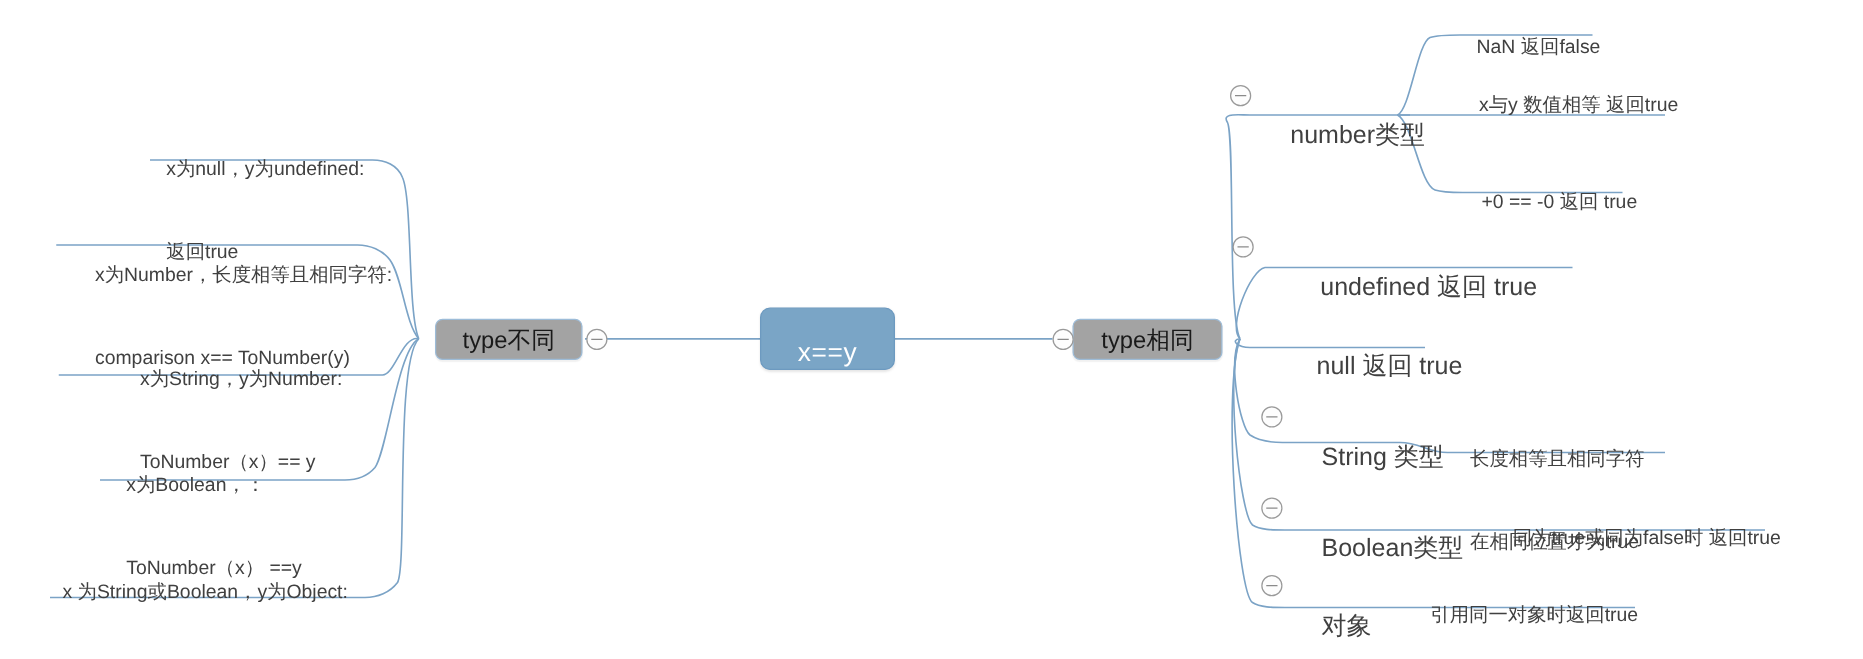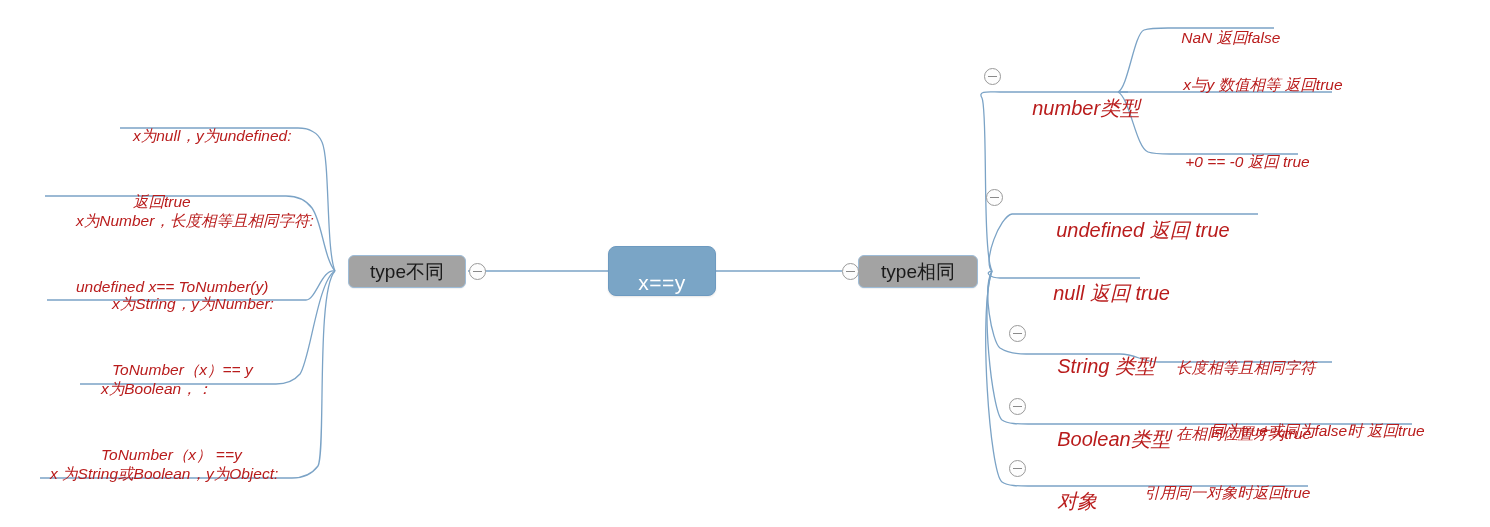--- a/index.html
+++ b/index.html
@@ -53,23 +53,22 @@
     display: flex;
     align-items: center;
     justify-content: center;
     box-shadow: 0 1px 1px rgba(0,0,0,0.06);
   }
   
   .leaf {
     position: absolute;
     font-size: 15.5px;
     line-height: 1.42;
-    color: #b91c1c;
+    color: #404040;
     white-space: pre;
-    font-style: italic;
   }
   .leaf.lvl2 {
     font-size: 20px;
   }
   
   .toggle {
     position: absolute;
     width: 17px;
     height: 17px;
     border: 1px solid #9a9a9a;
@@ -130,21 +129,21 @@
   </div>
   <div class="toggle" style="left:469px; top:263px;"></div>
 
   <div class="leaf" style="left:133px; top:81px;">
     <div>x为null，y为undefined:</div>
     <div>返回true</div>
   </div>
 
   <div class="leaf" style="left:76px; top:166px;">
     <div>x为Number，长度相等且相同字符:</div>
-    <div>undefined x== ToNumber(y)</div>
+    <div>comparison x== ToNumber(y)</div>
   </div>
 
   <div class="leaf" style="left:112px; top:249px;">
     <div>x为String，y为Number:</div>
     <div>ToNumber（x）== y</div>
   </div>
 
   <div class="leaf" style="left:101px; top:334px;">
     <div>x为Boolean，：</div>
     <div>ToNumber（x） ==y</div>

